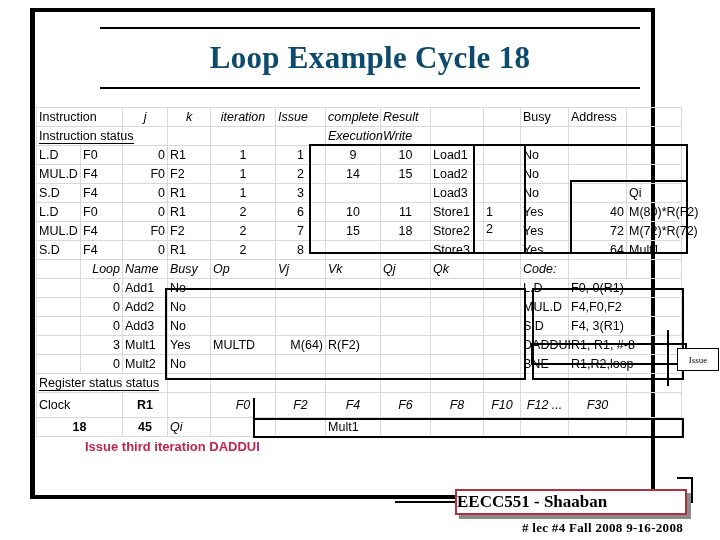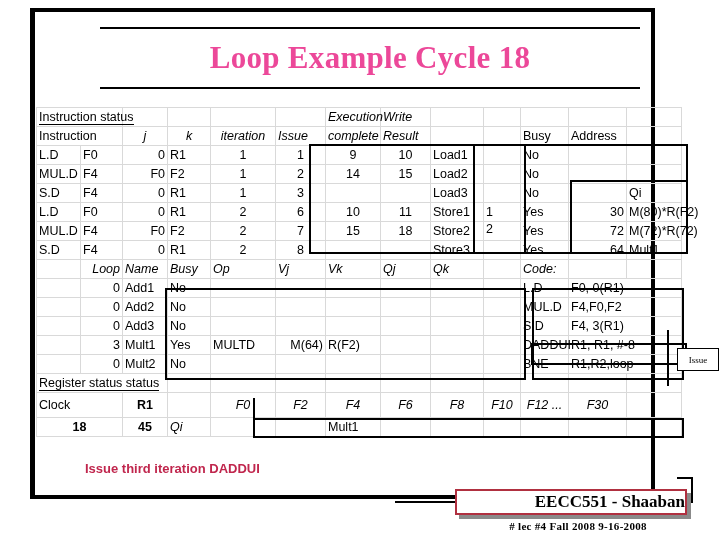--- a/index.html
+++ b/index.html
@@ -16,21 +16,21 @@
   .rightbar{position:absolute;left:651px;top:8px;width:4px;height:490px;background:#000;}
 
   
   #title-box{
     position:absolute;left:100px;top:27px;width:540px;height:58px;
     border-top:2px solid #000;border-bottom:2px solid #000;
     display:flex;align-items:center;justify-content:center;
   }
   #title-text{
     font-family:"Liberation Serif", serif;
-    font-size:31px;font-weight:bold;color:#ec4899;letter-spacing:.3px;
+    font-size:31px;font-weight:bold;color:#0c4a6e;letter-spacing:.3px;
     white-space:nowrap;
   }
 
   
   #sheet{position:absolute;left:36px;top:107px;width:645px;height:330px;}
   #sheet table{border-collapse:collapse;table-layout:fixed;width:645px;}
   #sheet td{
     border:1px solid #d9d9d9;
     height:18px;font-size:12.5px;color:#000;
     padding:0 2px;vertical-align:middle;white-space:nowrap;overflow:visible;
@@ -56,39 +56,39 @@
   #issue-callout{
     position:absolute;left:677px;top:348px;width:40px;height:21px;
     border:1px solid #000;background:#fff;
     display:flex;align-items:center;justify-content:center;
     font-family:"Liberation Serif", serif;font-size:9px;color:#000;
   }
   #issue-line{position:absolute;left:667px;top:330px;width:2px;height:56px;background:#000;}
 
   
   #note{
-    position:absolute;left:85px;top:461px;
+    position:absolute;left:85px;top:439px;
     font-size:13px;font-weight:bold;color:#c0264d;white-space:nowrap;
   }
 
   
   #footer-wrap{position:absolute;left:455px;top:489px;}
   #footer-shadow{position:absolute;left:4px;top:4px;width:232px;height:26px;background:#8a8a8a;}
   #footer-box{
     position:absolute;left:0;top:0;width:228px;height:22px;
     border:2px solid #b03040;background:#fff;
-    display:flex;align-items:center;justify-content:flex-end;
+    display:flex;align-items:center;justify-content:flex-start;
   }
   #footer-text{
     font-family:"Liberation Serif", serif;font-size:17px;font-weight:bold;color:#000;
     white-space:nowrap;
   }
   #footer-sub{
-    position:absolute;left:18px;top:31px;width:210px;text-align:center;
-    font-family:"Liberation Serif", serif;font-size:11px;font-weight:bold;color:#000;
+    position:absolute;left:18px;top:31px;width:210px;text-align:right;
+    font-family:"Liberation Serif", serif;font-size:13px;font-weight:bold;color:#000;
     white-space:nowrap;letter-spacing:.3px;
   }
   #footer-rule{position:absolute;left:-60px;top:12px;width:62px;height:2px;background:#000;}
   #footer-rule2{position:absolute;left:236px;top:-12px;width:2px;height:26px;background:#000;}
   #footer-rule3{position:absolute;left:222px;top:-12px;width:16px;height:2px;background:#000;}
 </style>
 </head>
 <body>
 
 <div id="slide">
@@ -115,46 +115,46 @@
           <col style="width:50px">
         <col style="width:53px">
           <col style="width:37px">
           <col style="width:48px">
           <col style="width:58px">
         <col style="width:55px">
       </colgroup>
 
       <tbody>
           <tr>
-        <td class="ul lft" colspan="2"><span>Instruction status</span></td>
-        <td></td>
-        <td></td>
-        <td></td>
-        <td></td>
-        <td class="it lft">Execution</td>
-        <td class="it lft">Write</td>
-        <td></td>
-        <td></td>
-        <td></td>
-        <td></td>
-        <td></td>
-      </tr>
-
-      <tr>
         <td class="lft" colspan="2">Instruction</td>
         <td class="it ctr">j</td>
         <td class="it ctr">k</td>
         <td class="it ctr">iteration</td>
         <td class="it lft">Issue</td>
         <td class="it lft">complete</td>
         <td class="it lft">Result</td>
         <td></td>
         <td></td>
         <td class="lft">Busy</td>
         <td class="lft">Address</td>
+        <td></td>
+      </tr>
+
+      <tr>
+        <td class="ul lft" colspan="2"><span>Instruction status</span></td>
+        <td></td>
+        <td></td>
+        <td></td>
+        <td></td>
+        <td class="it lft">Execution</td>
+        <td class="it lft">Write</td>
+        <td></td>
+        <td></td>
+        <td></td>
+        <td></td>
         <td></td>
       </tr>
 
       <tr>
         <td class="lft pink">L.D</td>
         <td class="lft pink">F0</td>
         <td class="rgt pink">0</td>
         <td class="lft pink">R1</td>
         <td class="ctr pink">1</td>
         <td class="ctr">1</td>
@@ -201,21 +201,21 @@
         <td class="lft green">F0</td>
         <td class="rgt green">0</td>
         <td class="lft green">R1</td>
         <td class="ctr green">2</td>
         <td class="ctr">6</td>
         <td class="ctr">10</td>
         <td class="ctr">11</td>
         <td class="lft">Store1</td>
         <td class="sm lft">1</td>
         <td class="lft pink">Yes</td>
-        <td class="rgt pink">30</td>
+        <td class="rgt pink">40</td>
         <td class="lft pink">M(80)*R(F2)</td>
       </tr>
       <tr>
         <td class="lft green">MUL.D</td>
         <td class="lft green">F4</td>
         <td class="rgt green">F0</td>
         <td class="lft green">F2</td>
         <td class="ctr green">2</td>
         <td class="ctr">7</td>
         <td class="ctr">15</td>

